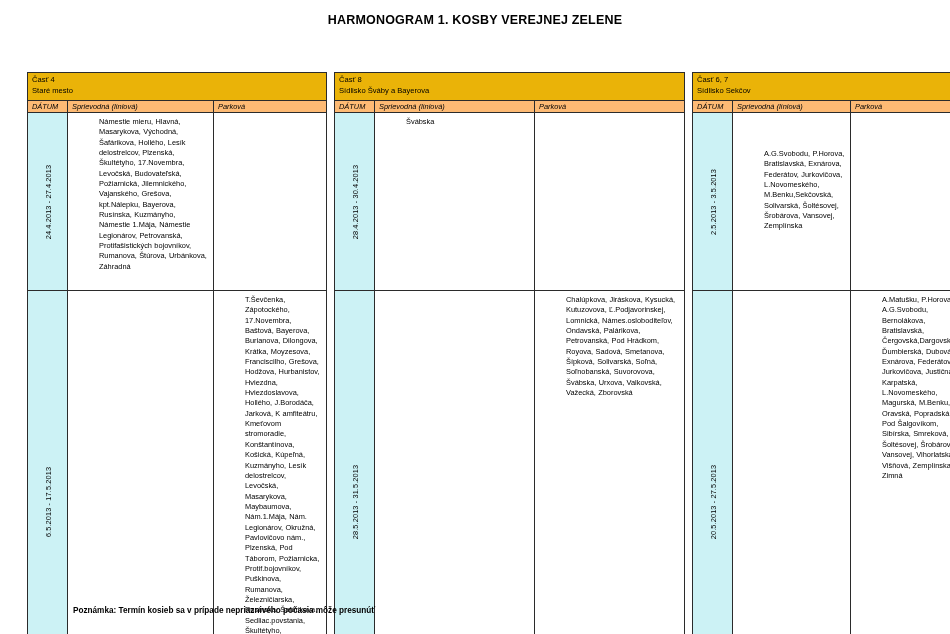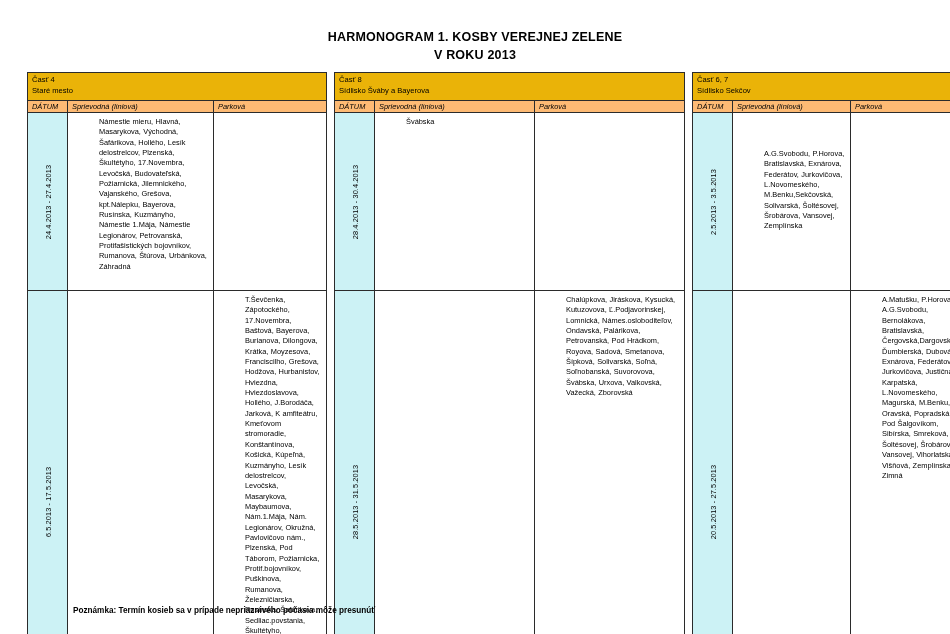--- a/index.html
+++ b/index.html
@@ -19,21 +19,21 @@
     width: 950px;
     height: 634px;
     box-sizing: border-box;
   }
   .doc-title {
     text-align: center;
     font-size: 12.5px;
     font-weight: bold;
     letter-spacing: 0.2px;
     line-height: 18px;
-    padding-top: 28px;
+    padding-top: 11px;
   }
   .doc-title .line2 { display: block; }
 
   .sheet {
     position: absolute;
     left: 27px;
     top: 72px;
     width: 896px;
   }
 
@@ -120,21 +120,20 @@
     margin-left: 46px;
   }
 </style>
 </head>
 <body>
 
 <div class="page">
 
   <div class="doc-title">
     <span>HARMONOGRAM 1. KOSBY VEREJNEJ ZELENE</span>
-    <span class="line2">V ROKU 2013</span>
   </div>
 
   <div class="sheet">
     <table class="grid">
       <colgroup>
         <col style="width:40px">
         <col style="width:146px">
         <col style="width:113px">
         <col style="width:8px">
         <col style="width:40px">

